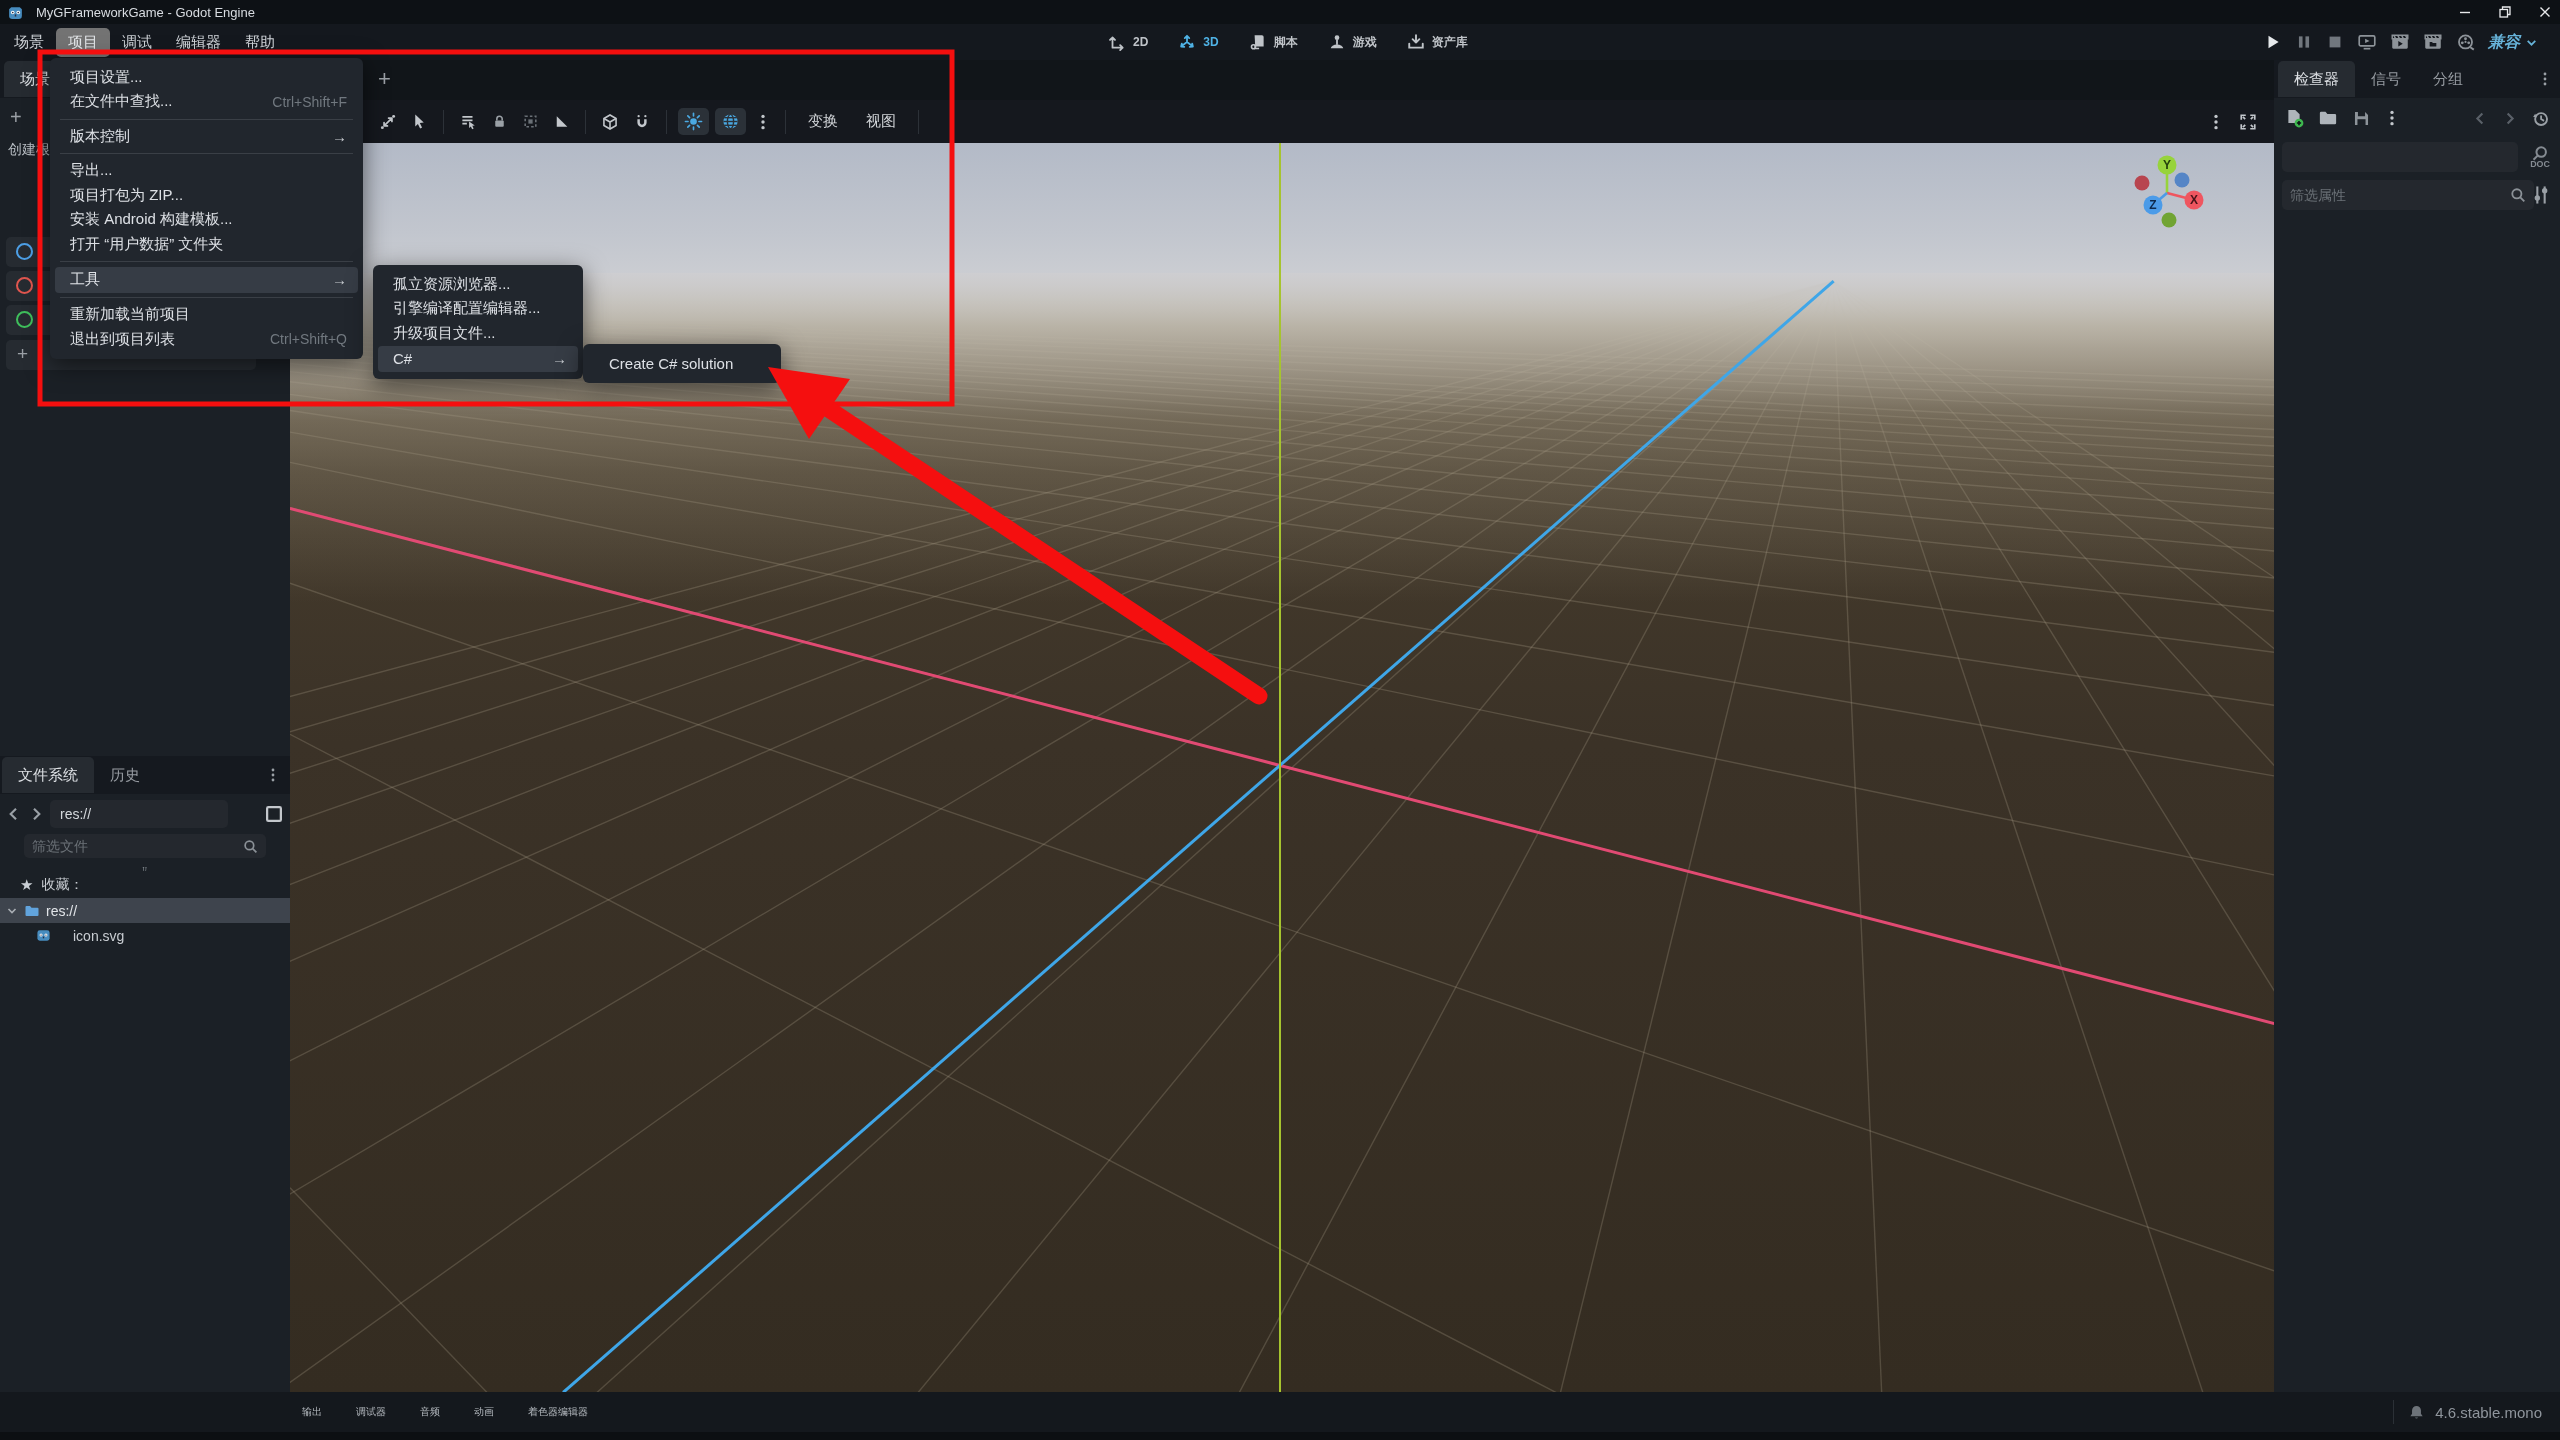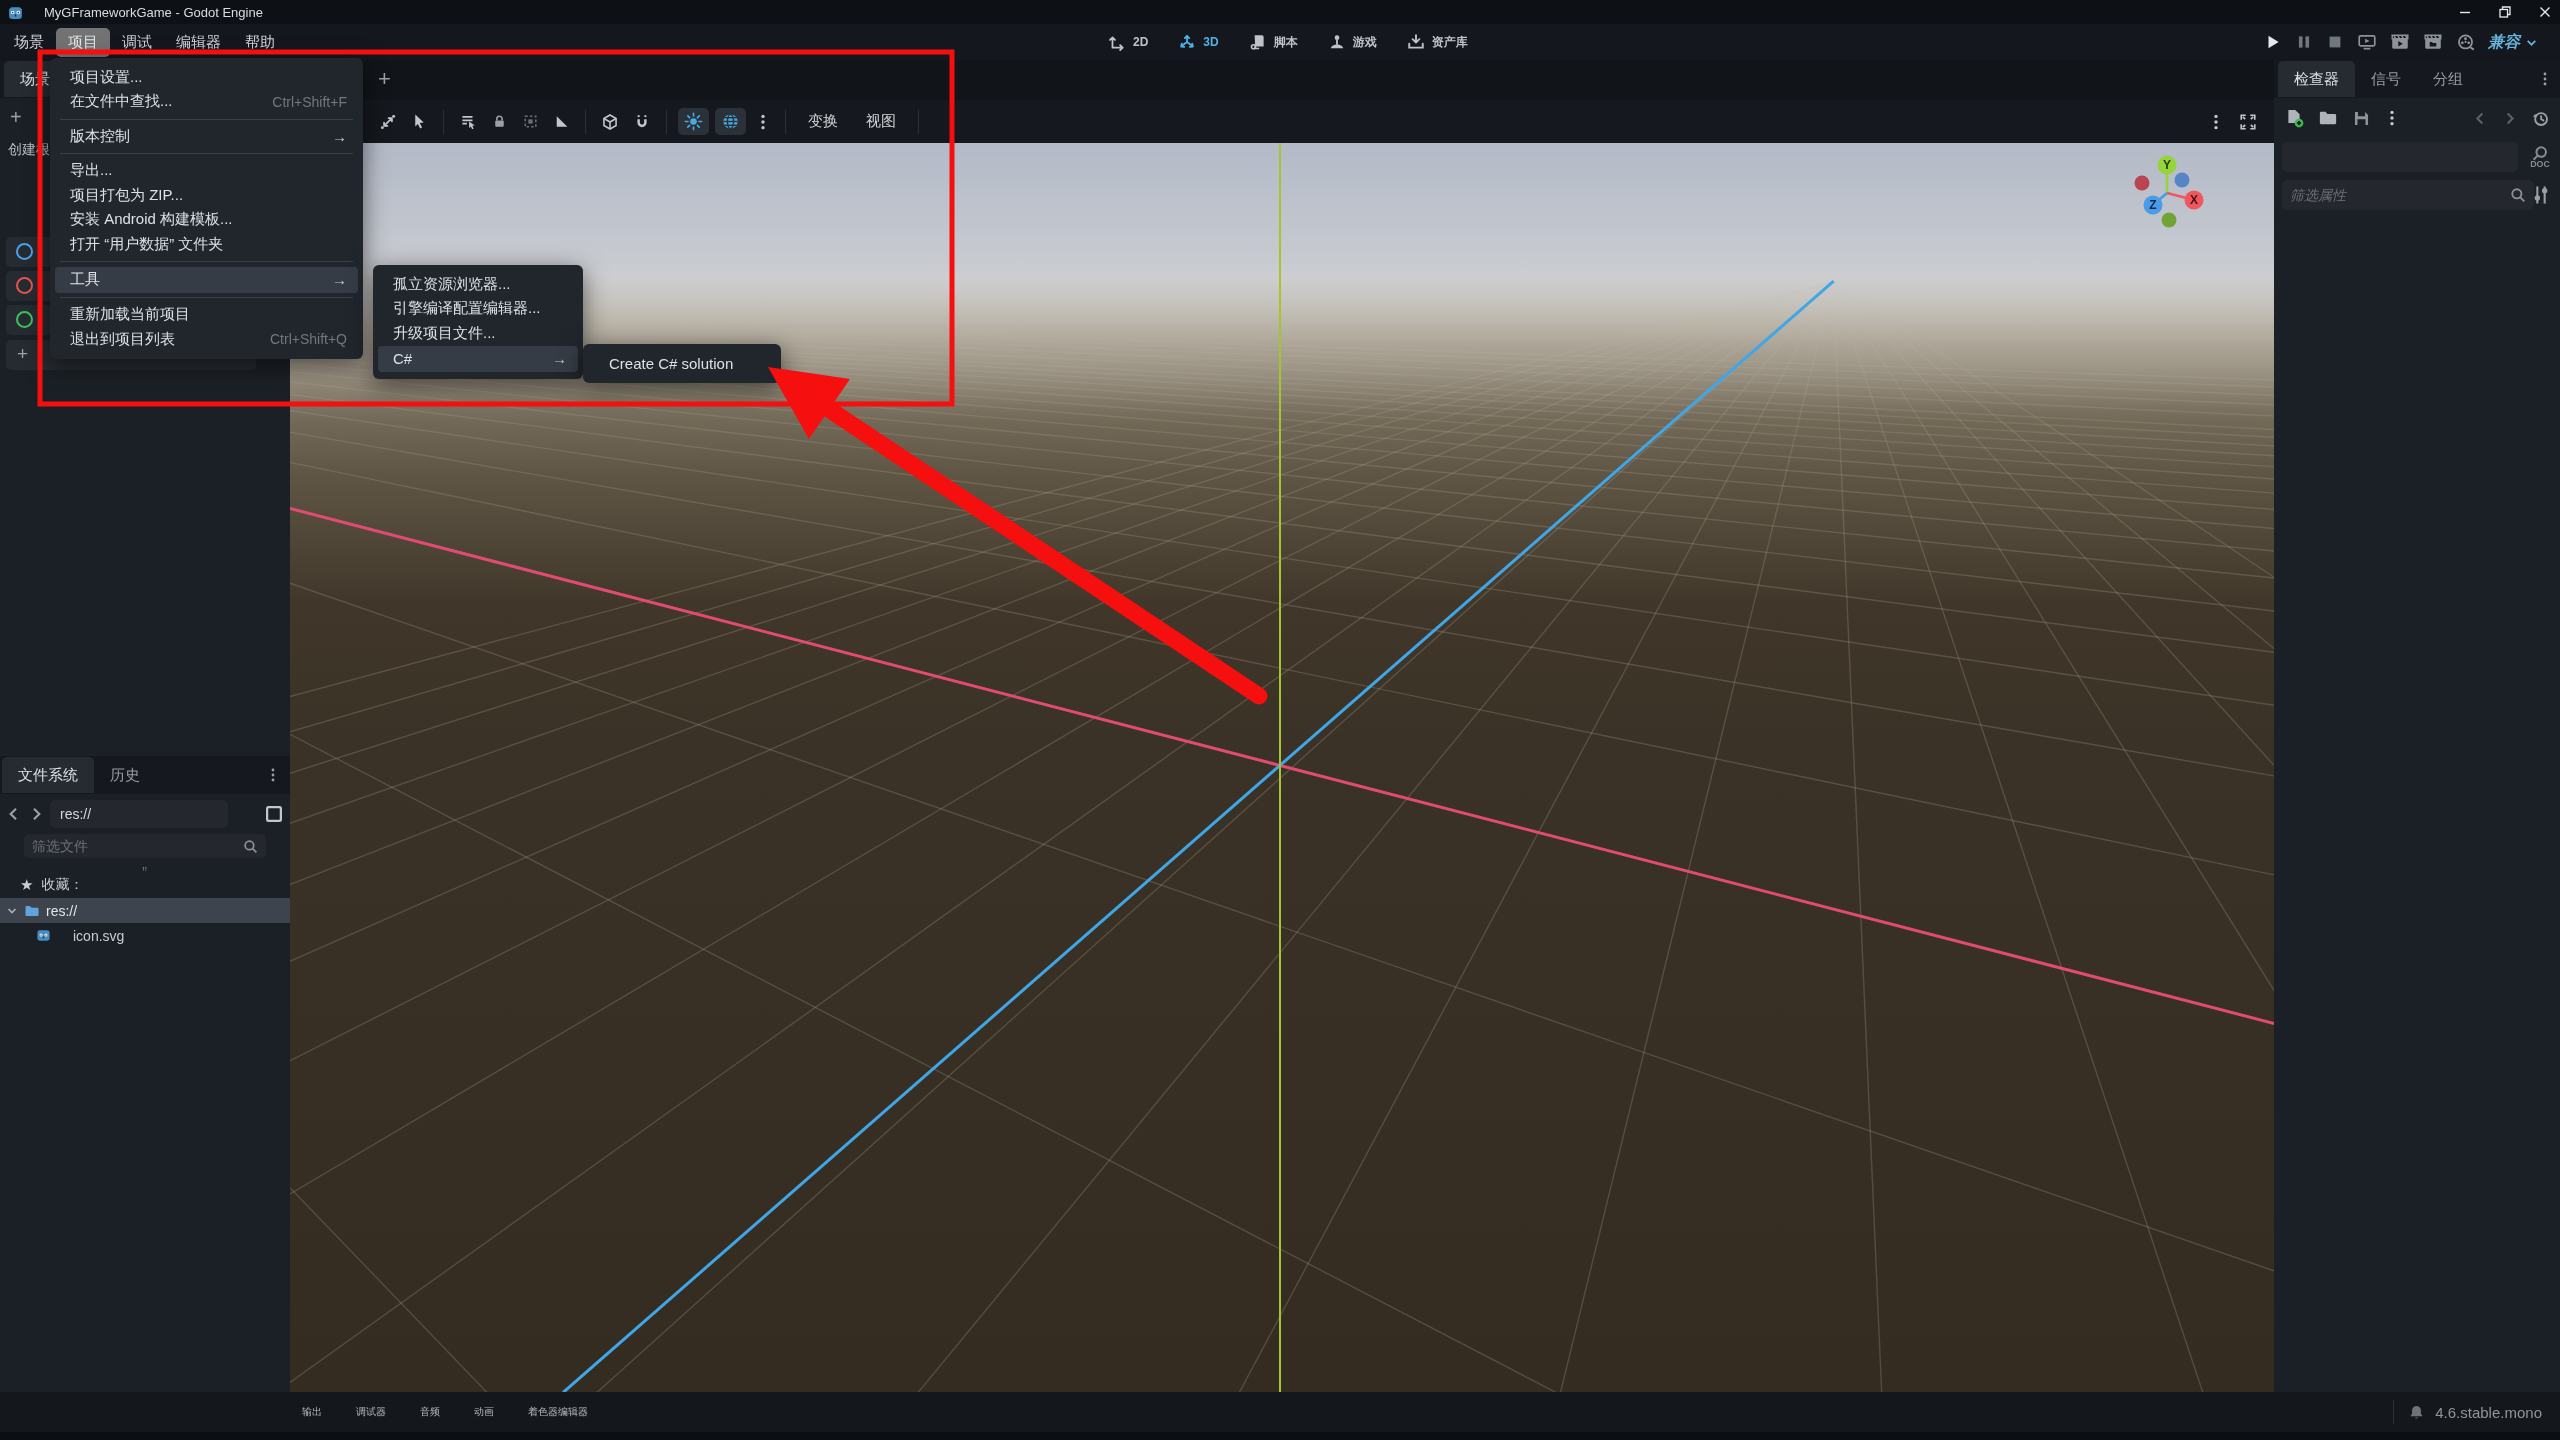--- a/index.html
+++ b/index.html
@@ -4,21 +4,21 @@
 <style>
   html,body{margin:0;padding:0;background:#05070a;}
   body{font-family:"Liberation Sans","DejaVu Sans",sans-serif;}
   #app{position:relative;width:2560px;height:1440px;overflow:hidden;background:#14181d;color:#d4d8dc;}
   .abs{position:absolute;}
   .row{display:flex;align-items:center;}
   .ic{display:inline-block;vertical-align:middle;}
 
   
   .titlebar{left:0;top:0;width:2560px;height:24px;background:#0d1115;display:flex;align-items:center;}
-  .title-text{font-size:13px;color:#d8dce1;margin-left:20px;}
+  .title-text{font-size:13px;color:#d8dce1;margin-left:12px;}
   .winbtns{position:absolute;right:8px;top:0;height:24px;display:flex;align-items:center;gap:26px;}
   .menurow{left:0;top:24px;width:2560px;height:36px;background:#14181e;display:flex;align-items:center;}
   .menubtn{font-size:15px;color:#cfd3d8;padding:5px 12px;border-radius:5px;}
   .menubtn.active{background:#737373;color:#e4e7ea;}
   .wsitem{display:flex;align-items:center;gap:7px;font-size:12px;color:#bfc3c8;font-weight:bold;}
   .wsitem.active{color:#4fb2e5;}
 
   
   .dock{background:#1b2026;}
   .dtab{height:36px;display:flex;align-items:center;justify-content:center;font-size:15px;color:#979ca2;padding:0 16px;}
@@ -482,21 +482,21 @@
           <path d="M3.5 4 L1.8 6.8 L5 7" fill="#9aa0a6"></path>
         </svg>
     </div>
     <div class="abs field" style="left:8px;top:82px;width:236px;height:30px;"></div>
     <svg class="abs ic" style="left:254px;top:85px;" width="24" height="26" viewBox="0 0 20 22">
         <circle cx="11" cy="6" r="4" fill="none" stroke="#858b92" stroke-width="1.7"></circle>
         <line x1="8" y1="9" x2="4.5" y2="12.5" stroke="#858b92" stroke-width="1.7"></line>
         <text x="10" y="19" text-anchor="middle" font-size="7.5" font-weight="bold" fill="#858b92">DOC</text>
       </svg>
     <div class="abs row field" style="left:8px;top:120px;width:236px;height:30px;padding:0 8px;">
-      <input class="field" style="flex: 1 1 0%; background: transparent; height: 26px; padding: 0px; font-style: italic;" placeholder="筛选属性">
+      <input class="field" style="flex: 1 1 0%; background: transparent; height: 26px; padding: 0px;" placeholder="筛选属性">
       <svg class="ic" width="16" height="16" viewBox="0 0 14 14">
           <circle cx="6" cy="6" r="4" fill="none" stroke="#8b9197" stroke-width="1.6"></circle>
           <line x1="9" y1="9" x2="12.5" y2="12.5" stroke="#8b9197" stroke-width="1.6"></line>
         </svg>
     </div>
     <svg class="abs ic" style="left:257px;top:124px;" width="20" height="22" viewBox="0 0 16 18">
         <g stroke="#9aa0a6" stroke-width="1.7">
           <line x1="5" y1="2" x2="5" y2="16"></line>
           <line x1="11" y1="2" x2="11" y2="16"></line>
         </g>

